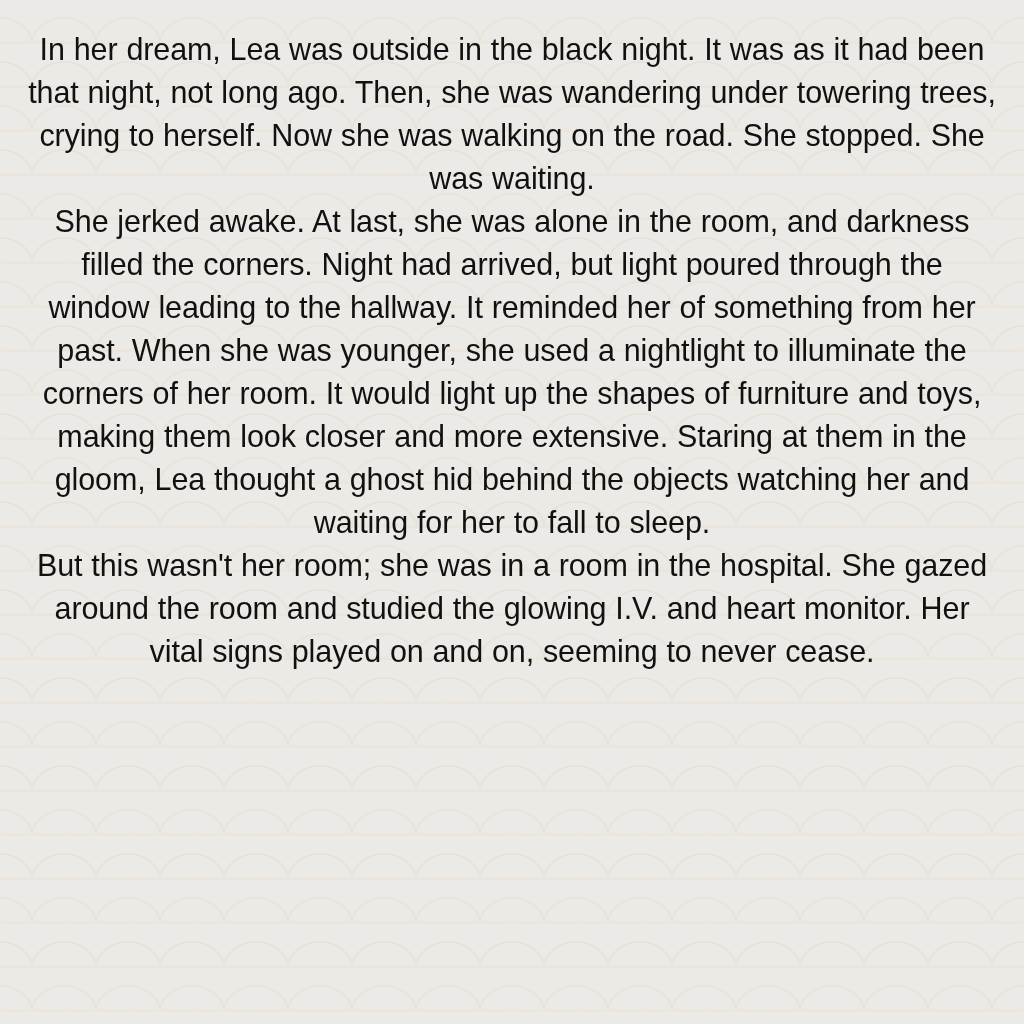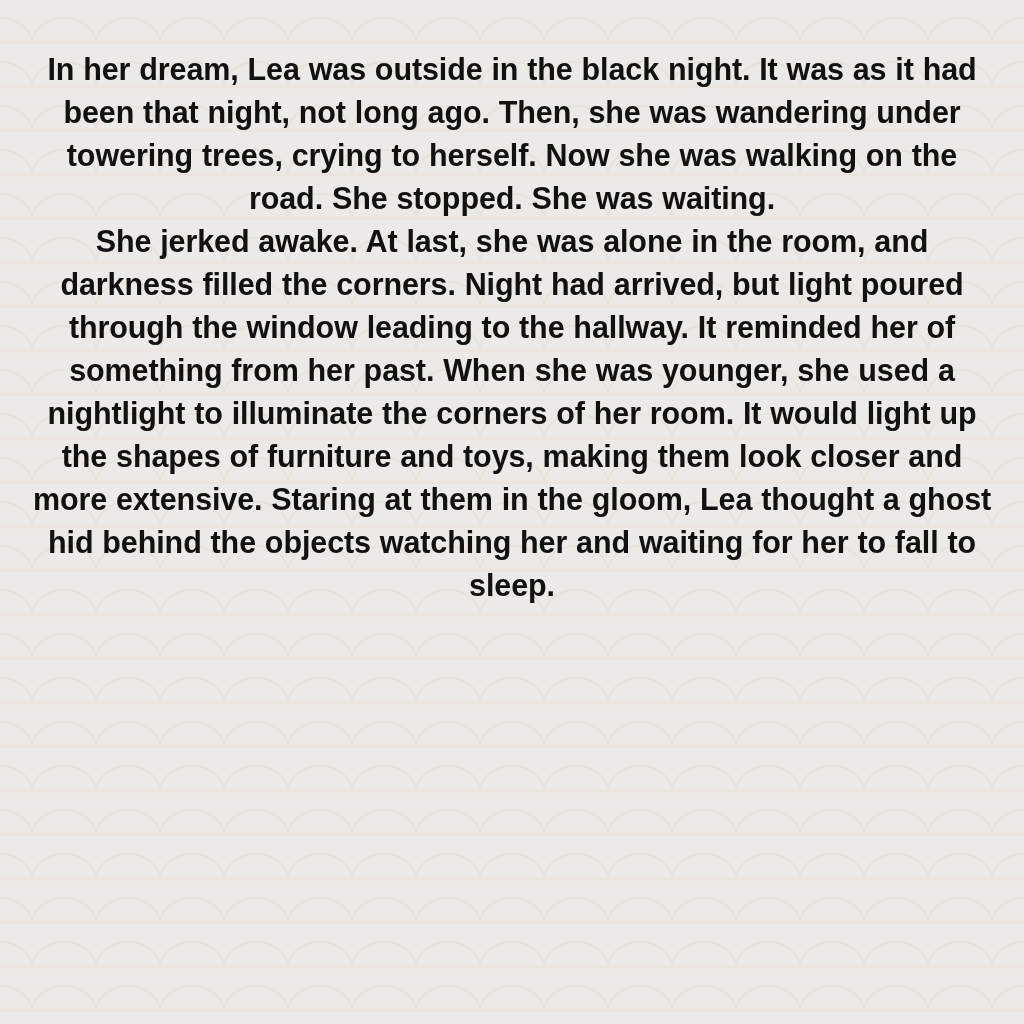--- a/index.html
+++ b/index.html
@@ -44,29 +44,28 @@
       rgba(236,228,218,0.55) 44px
     );
     opacity: 0.7;
   }
 
   .text-block {
     position: absolute;
     left: 0;
     top: 0;
     width: 1024px;
-    padding: 48px 28px 20px 28px;
+    padding: 28px 28px 20px 28px;
     box-sizing: border-box;
     text-align: center;
     color: #111111;
     font-size: 30.5px;
     line-height: 43px;
     letter-spacing: -0.1px;
     word-spacing: 0.5px;
-    font-weight: bold;
   }
 
   .para {
     margin: 0;
     text-align: center;
   }
 </style>
 </head>
 <body>
 
@@ -83,15 +82,16 @@
       </pattern>
     </defs>
     <rect x="0" y="0" width="1024" height="1024" fill="url(#scallop)"></rect>
   </svg>
 
   <div class="band-layer"></div>
 
   <div class="text-block">
     <p class="para">In her dream, Lea was outside in the black night. It was as it had been that night, not long ago. Then, she was wandering under towering trees, crying to herself. Now she was walking on the road. She stopped. She was waiting.</p>
     <p class="para">She jerked awake. At last, she was alone in the room, and darkness filled the corners. Night had arrived, but light poured through the window leading to the hallway. It reminded her of something from her past. When she was younger, she used a nightlight to illuminate the corners of her room. It would light up the shapes of furniture and toys, making them look closer and more extensive. Staring at them in the gloom, Lea thought a ghost hid behind the objects watching her and waiting for her to fall to sleep.</p>
+    <p class="para">But this wasn't her room; she was in a room in the hospital. She gazed around the room and studied the glowing I.V. and heart monitor. Her vital signs played on and on, seeming to never cease.</p>
   </div>
 
 </div>
 
 </body></html>

